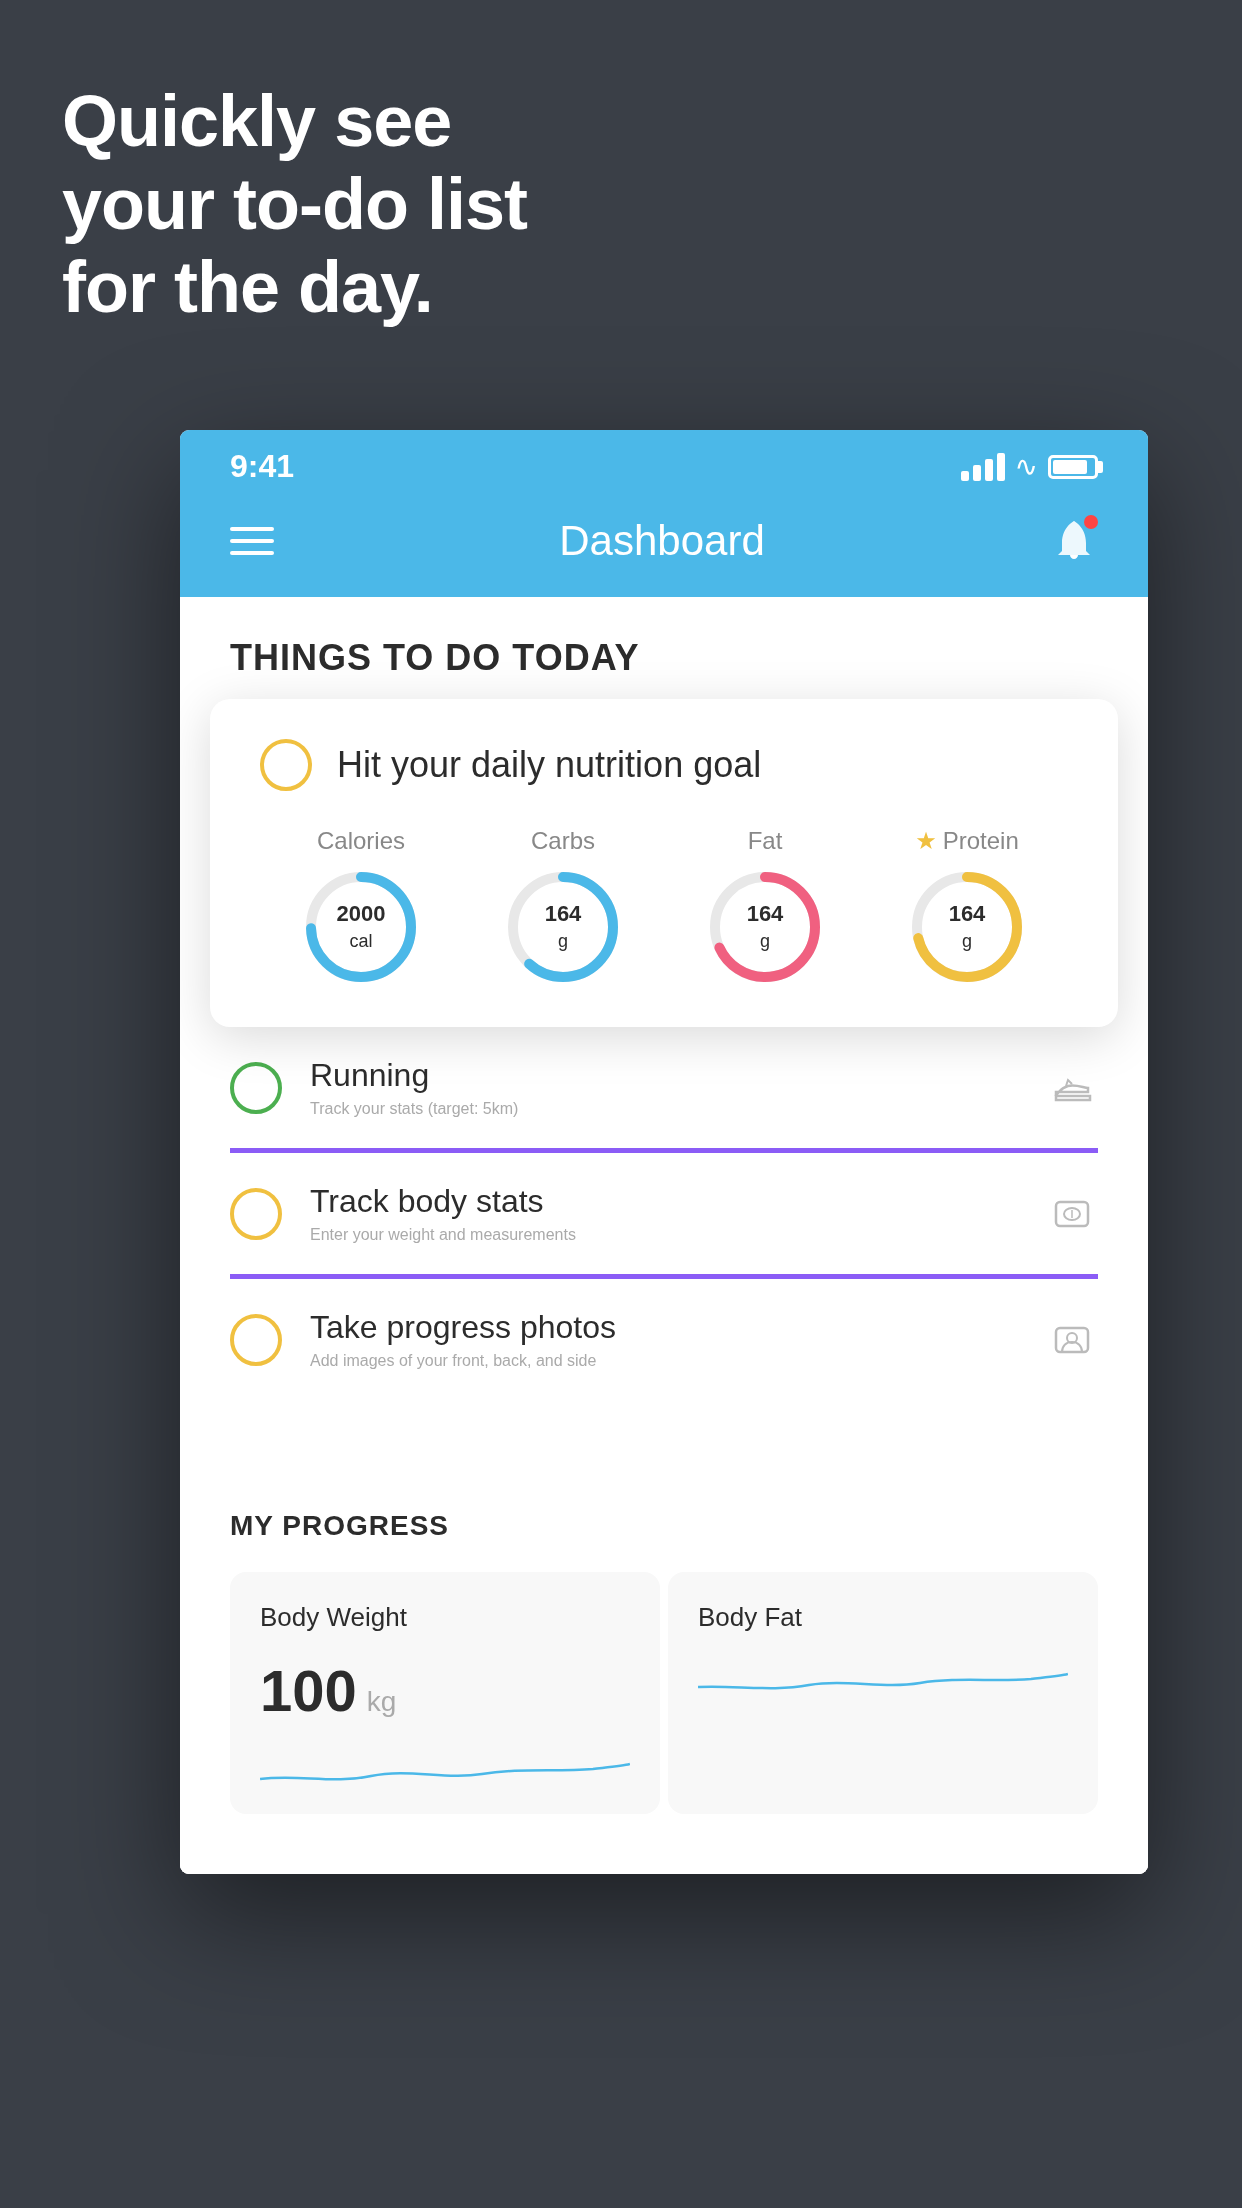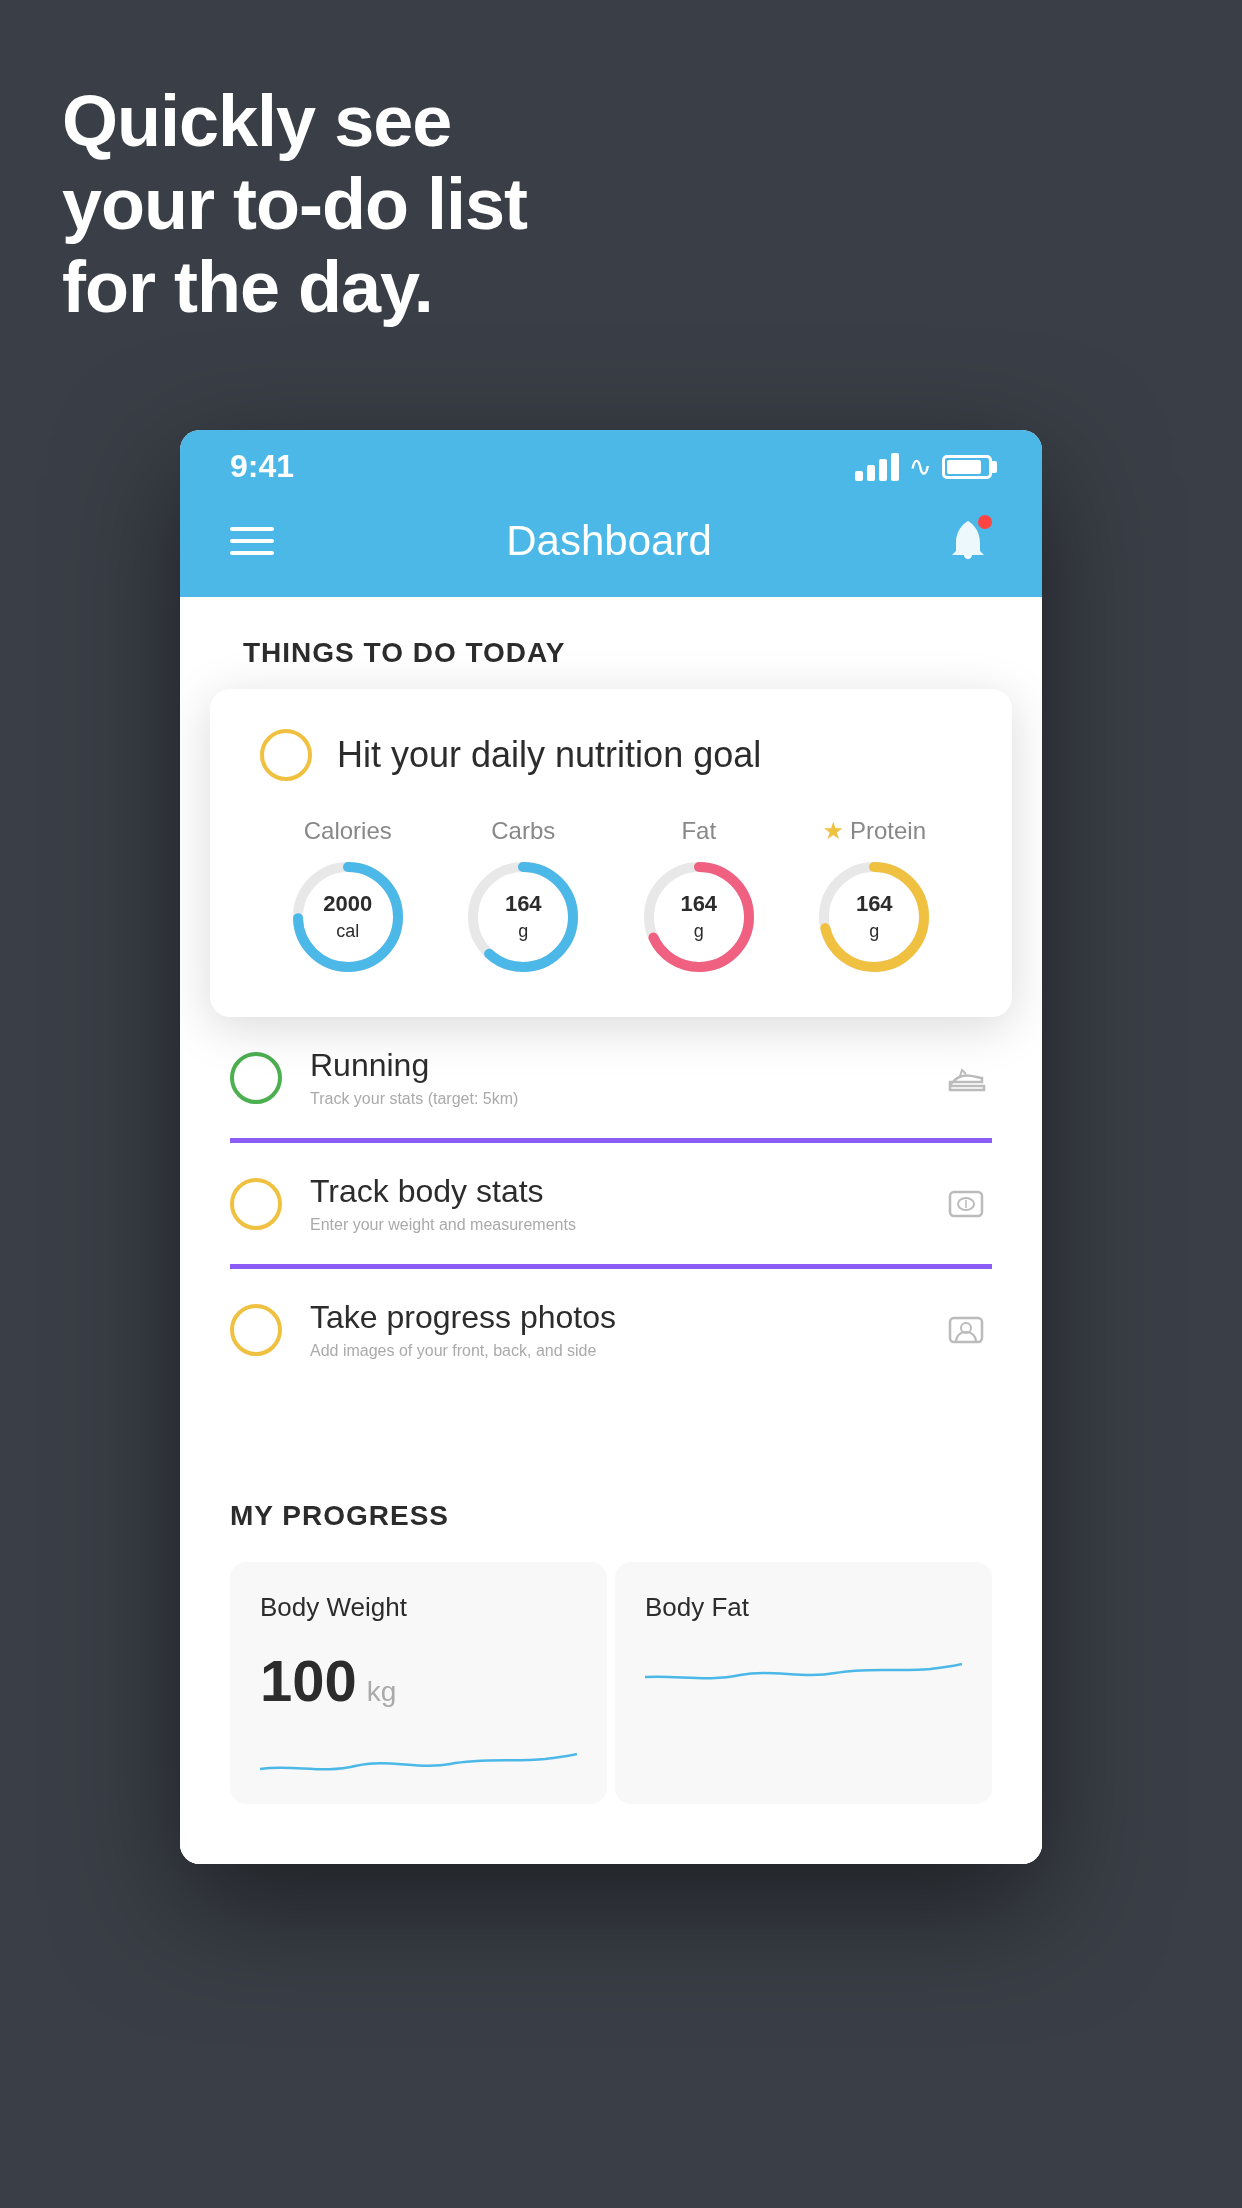--- a/index.html
+++ b/index.html
@@ -22,23 +22,23 @@
       font-weight: 800;
       line-height: 1.15;
       letter-spacing: -1px;
     }
 
     
     .phone {
       position: absolute;
       top: 430px;
       left: 180px;
-      width: 862px;
+      width: 968px;
       background: #f0f0f0;
-      border-radius: 20px;
+      border-radius: 9px;
       overflow: hidden;
       box-shadow: 0 40px 120px rgba(0,0,0,0.5);
     }
 
     
     .status-bar {
       background: #4bb8e8;
       padding: 18px 50px 10px;
       display: flex;
       justify-content: space-between;
@@ -144,26 +144,25 @@
 
     
     .phone-content {
       background: white;
       padding: 0;
     }
 
     
     .section-header {
       padding: 40px 50px 20px;
-      font-size: 28px;
+      font-size: 36px;
       font-weight: 800;
       color: #2c2c2c;
       letter-spacing: 1px;
       text-transform: uppercase;
-      margin-left: 13px;
     }
 
     
     .featured-card {
       background: white;
       border-radius: 20px;
       margin: 0 30px 0;
       padding: 40px 50px;
       box-shadow: 0 10px 50px rgba(0,0,0,0.15);
       position: relative;

